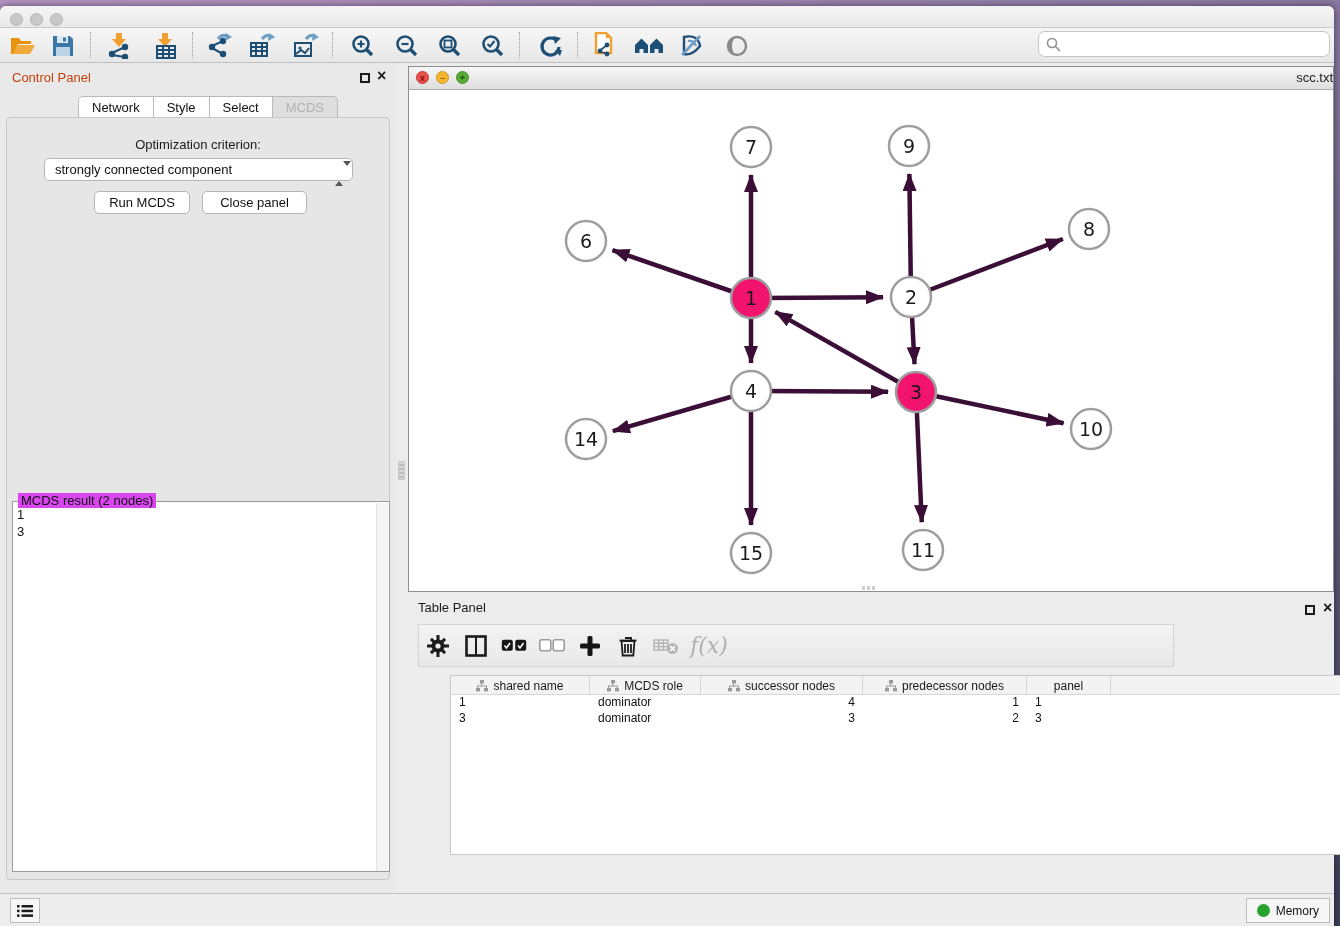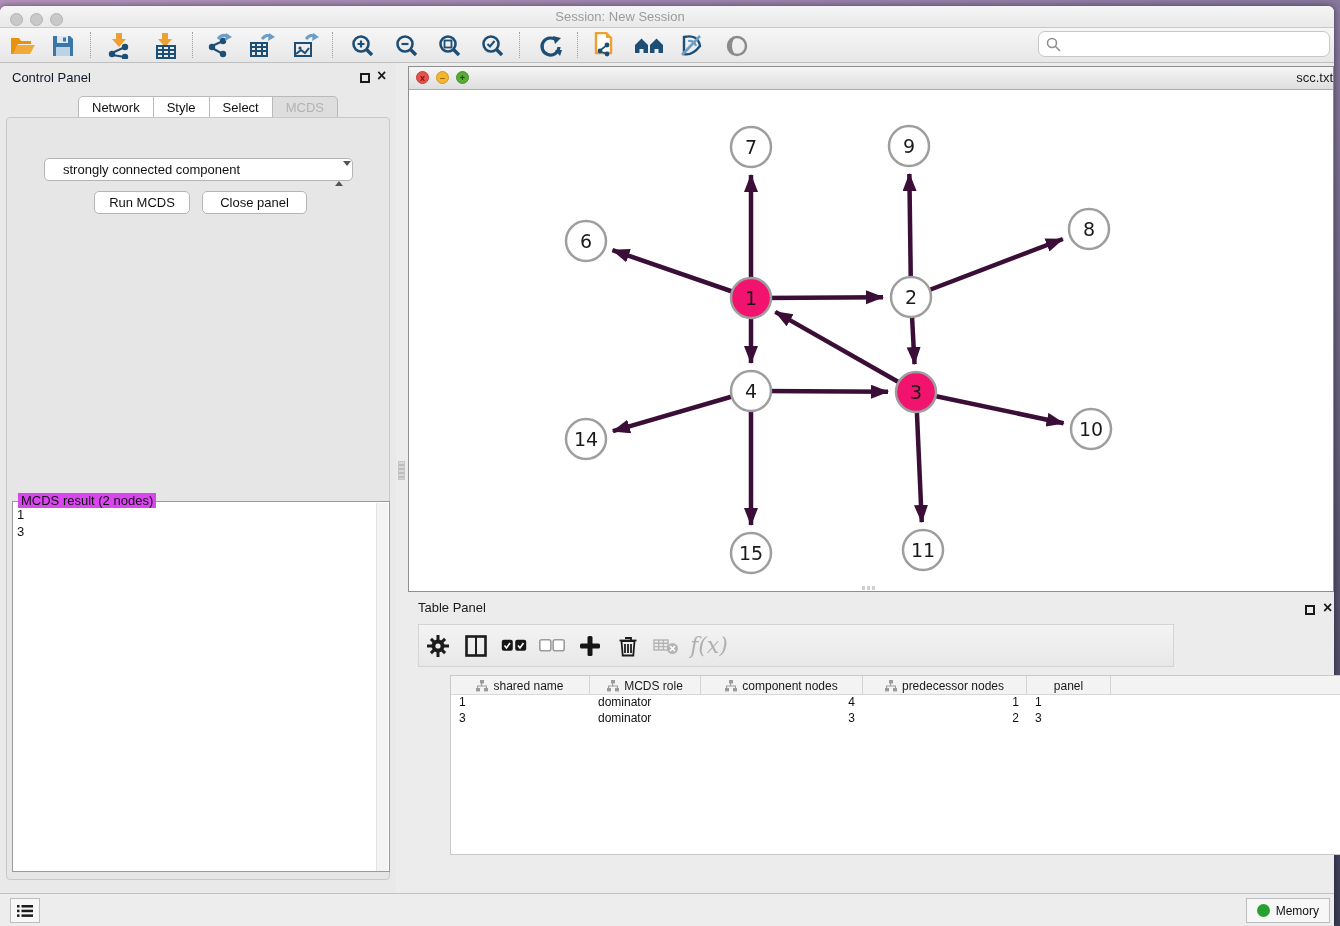--- a/index.html
+++ b/index.html
@@ -25,36 +25,36 @@
   #search-box { position:absolute; left:1038px; top:3px; width:292px; height:26px;
     background:#fff; border:1px solid #c6c6c6; border-radius:7px;
     display:flex; align-items:center; padding-left:7px; }
   #search-box input { border:none; outline:none; flex:1; font-size:13px;
     font-family:"Liberation Sans",sans-serif; background:transparent; margin-left:4px; }
 
   
   #control-panel { position:absolute; left:0; top:63px; width:396px; height:830px;
     background:#e9e9e9; }
   #cp-header { position:absolute; left:0; top:4px; width:396px; height:22px; }
-  #cp-title { position:absolute; left:12px; top:3px; font-size:13px; color:#0f172a; }
+  #cp-title { position:absolute; left:12px; top:3px; font-size:13px; color:#c2410c; }
   .float-btn { position:absolute; top:6px; width:10px; height:10px;
     border:2px solid #1a1a1a; background:transparent; }
   .close-btn { position:absolute; top:0px; font-size:16px; font-weight:900; color:#1a1a1a; }
   #cp-tabs { position:absolute; left:78px; top:33px; height:22px; display:flex; }
   .cp-tab { height:40px; padding:0 13px; font-size:13px; line-height:21px;
     background:#fff; border:1px solid #b9b9b9; border-left:none; color:#111; }
   .cp-tab:first-child { border-left:1px solid #b9b9b9; border-radius:5px 0 0 5px; }
   .cp-tab.sel { background:#dedede; color:#b2b2b2; border-radius:0 5px 5px 0; }
   #cp-inner { position:absolute; left:6px; top:54px; width:384px; height:763px;
     background:#e6e6e6; border:1px solid #c8c8c8; border-radius:4px; }
   #opt-label { position:absolute; left:0; top:74px; width:396px; text-align:center;
     font-size:13px; color:#1a1a1a; }
   #criterion-select { position:absolute; left:44px; top:95px; width:309px; height:23px;
     background:#fff; border:1px solid #b5b5b5; border-radius:5px; font-size:13px;
-    line-height:21px; padding-left:18px; color:#111; }
+    line-height:21px; padding-left:10px; color:#111; }
   .stepper { position:absolute; right:8px; top:4px; width:9px; height:14px; }
   .stepper .up { width:0; height:0; border-left:4.5px solid transparent;
     border-right:4.5px solid transparent; border-bottom:5px solid #555; margin-bottom:3px; }
   .stepper .dn { width:0; height:0; border-left:4.5px solid transparent;
     border-right:4.5px solid transparent; border-top:5px solid #555; }
   .cp-btn { position:absolute; top:128px; height:23px; background:#fff;
     border:1px solid #b5b5b5; border-radius:5px; font-size:13px; text-align:center;
     line-height:21px; color:#111; }
   #mcds-result { position:absolute; left:12px; top:438px; width:378px; height:371px;
     border:1px solid #9a9a9a; background:#fff; }
@@ -120,21 +120,20 @@
 </style>
 </head>
 <body>
 
 <div id="app"></div>
 
 <div id="titlebar">
   <span class="tl-dot" style="left:10px"></span>
   <span class="tl-dot" style="left:30px"></span>
   <span class="tl-dot" style="left:50px"></span>
-  <div id="win-title">Session: New Session</div>
 </div>
 
 <div id="toolbar">
   <div class="tbtn" style="left:4px">
     <svg width="26" height="22">
         <path d="M1 3 h8 l2 3 h10 v3 H8 L4 19 H1 z" fill="#e8920c"></path>
         <path d="M7 10 h18 l-5 9 H3 z" fill="#f2a93b"></path>
       </svg>
   </div>
   <div class="tbtn" style="left:44px">
@@ -284,20 +283,21 @@
     <span class="float-btn" style="left:360px"></span>
     <span class="close-btn" style="left:377px">×</span>
   </div>
   <div id="cp-tabs">
     <span class="cp-tab">Network</span>
     <span class="cp-tab">Style</span>
     <span class="cp-tab">Select</span>
     <span class="cp-tab sel">MCDS</span>
   </div>
   <div id="cp-inner"></div>
+  <div id="opt-label">Optimization criterion:</div>
   <div id="criterion-select">
     <span>strongly connected component</span>
     <span class="stepper"><span class="up"></span><span class="dn"></span></span>
   </div>
   <button class="cp-btn" style="left:94px; width:96px">Run MCDS</button>
   <button class="cp-btn" style="left:202px; width:105px">Close panel</button>
   <div id="mcds-result">
     <span id="mcds-legend">MCDS result (2 nodes)</span>
     <div id="mcds-text">1
 3</div>
@@ -467,21 +467,21 @@
         </div>
         <div class="th" style="width: 162px;">
           <svg width="12" height="12">
             <g fill="#9a9a9a">
               <rect x="4" y="0" width="4" height="3.4"></rect>
               <rect x="0" y="8" width="4" height="3.4"></rect>
               <rect x="8" y="8" width="4" height="3.4"></rect>
               <path d="M5.6 3 v3 H1.6 v2.5 M5.6 6 h4.8 v2.5" stroke="#9a9a9a" stroke-width="1.1" fill="none"></path>
             </g>
           </svg>
-          <span>component nodes</span>
+          <span>successor nodes</span>
         </div>
         <div class="th" style="width: 164px;">
           <svg width="12" height="12">
             <g fill="#9a9a9a">
               <rect x="4" y="0" width="4" height="3.4"></rect>
               <rect x="0" y="8" width="4" height="3.4"></rect>
               <rect x="8" y="8" width="4" height="3.4"></rect>
               <path d="M5.6 3 v3 H1.6 v2.5 M5.6 6 h4.8 v2.5" stroke="#9a9a9a" stroke-width="1.1" fill="none"></path>
             </g>
           </svg>

